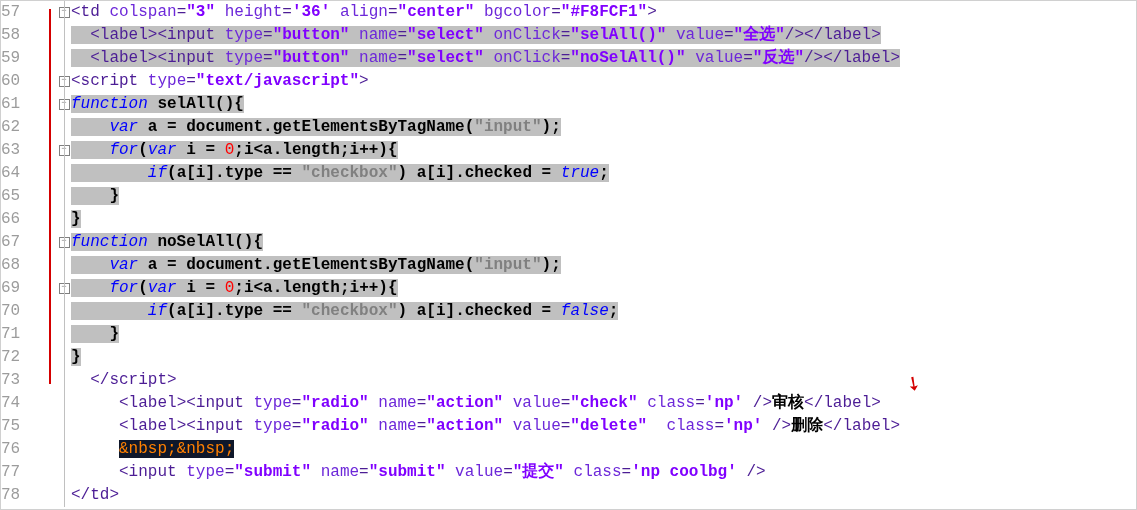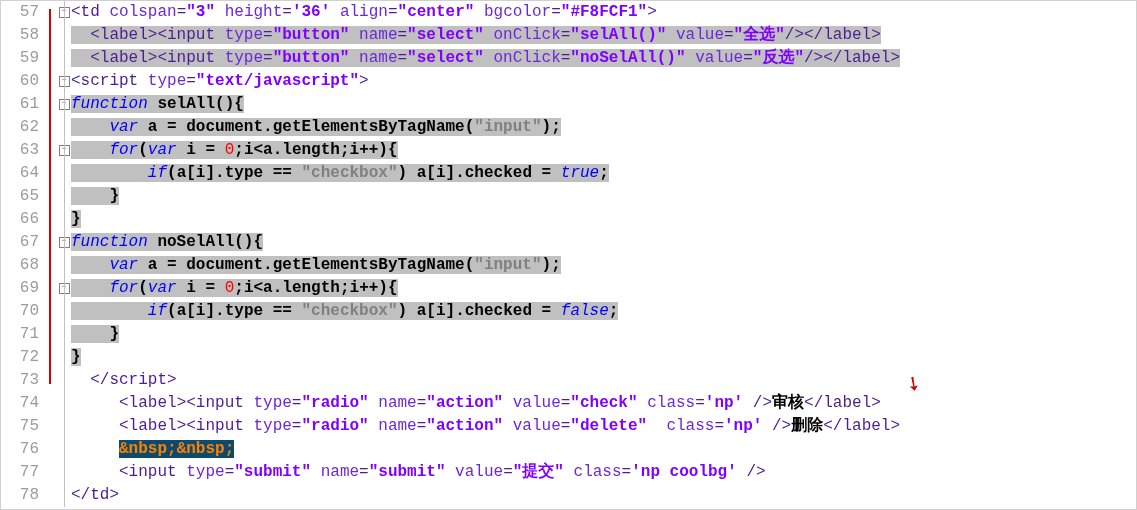--- a/index.html
+++ b/index.html
@@ -1,36 +1,36 @@
 <!DOCTYPE html>
 <html><head>
 <meta charset="utf-8">
 <style>
   html,body{margin:0;padding:0;background:#fff}
   .editor{width:1137px;height:510px;font-family:Consolas,"Courier New",monospace;font-size:16px;line-height:23px;white-space:pre;position:relative;border:1px solid #d0d0d0;box-sizing:border-box;overflow:hidden}
   .line{display:flex;height:23px}
-  .gutter{width:44px;text-align:right;color:#9c9c9c;padding-right:6px;box-sizing:border-box;user-select:none;flex:0 0 44px}
+  .gutter{width:44px;text-align:left;color:#9c9c9c;padding-right:6px;box-sizing:border-box;user-select:none;flex:0 0 44px}
   .fold{width:14px;text-align:center;color:#808080;user-select:none;flex:0 0 14px;font-size:11px;position:relative}
   .fold .box{display:inline-block;width:9px;height:9px;border:1px solid #808080;line-height:7px;font-size:9px;text-align:center;vertical-align:2px;background:#fff}
   .fold .bar{position:absolute;left:7px;top:0;bottom:0;width:1px;background:#c0c0c0}
   .bracecol{width:12px;flex:0 0 12px;position:relative}
   .bracecol .seg{position:absolute;left:4px;top:0;bottom:0;width:2px;background:#d40000}
   .bracecol .top{top:8px}
   .bracecol .bot{bottom:8px}
   .code{flex:1;position:relative}
   .code span{white-space:pre}
   .hl{background:#c0c0c0}
   
   .t-tag{color:#4c1d95}
   .t-attr{color:#6d28d9}
   .t-str{color:#8000ff;font-weight:bold}
   .t-gray{color:#808080;font-weight:bold}
   .t-num{color:#ff0000}
   .t-kw{color:#0000ff;font-weight:normal;font-style:italic}
   .t-plain{color:#000}
-  .t-entity{color:#ff8000;font-weight:bold;background:#0c4a6e}
+  .t-entity{color:#ff8000;font-weight:normal;background:#0f172a}
   .t-bold{font-weight:bold}
   .arrow{position:absolute;color:#d40000;font-size:22px;font-weight:bold;transform:rotate(35deg)}
 </style>
 </head>
 <body>
 
 <div class="editor" id="editor"><div class="line"><div class="gutter">57</div><div class="bracecol"><div class="seg top"></div></div><div class="fold"><div class="bar"></div><span class="box">−</span></div><div class="code"><span><span class="t-tag">&lt;td</span><span class=""></span><span class="t-plain"> </span><span class="t-attr">colspan</span><span class="t-tag">=</span><span class="t-str">"3"</span><span class="t-plain"> </span><span class="t-attr">height</span><span class="t-tag">=</span><span class="t-str">'36'</span><span class="t-plain"> </span><span class="t-attr">align</span><span class="t-tag">=</span><span class="t-str">"center"</span><span class="t-plain"> </span><span class="t-attr">bgcolor</span><span class="t-tag">=</span><span class="t-str">"#F8FCF1"</span><span class="t-tag">&gt;</span></span></div></div><div class="line"><div class="gutter">58</div><div class="bracecol"><div class="seg"></div></div><div class="fold"><div class="bar"></div></div><div class="code"><span class="hl"><span class="t-plain">  </span><span class="t-tag">&lt;label&gt;&lt;input</span><span class="t-plain"> </span><span class="t-attr">type</span><span class="t-tag">=</span><span class="t-str">"button"</span><span class="t-plain"> </span><span class="t-attr">name</span><span class="t-tag">=</span><span class="t-str">"select"</span><span class="t-plain"> </span><span class="t-attr">onClick</span><span class="t-tag">=</span><span class="t-str">"selAll()"</span><span class="t-plain"> </span><span class="t-attr">value</span><span class="t-tag">=</span><span class="t-str">"全选"</span><span class="t-tag">/&gt;&lt;/label&gt;</span></span></div></div><div class="line"><div class="gutter">59</div><div class="bracecol"><div class="seg"></div></div><div class="fold"><div class="bar"></div></div><div class="code"><span class="hl"><span class="t-plain">  </span><span class="t-tag">&lt;label&gt;&lt;input</span><span class="t-plain"> </span><span class="t-attr">type</span><span class="t-tag">=</span><span class="t-str">"button"</span><span class="t-plain"> </span><span class="t-attr">name</span><span class="t-tag">=</span><span class="t-str">"select"</span><span class="t-plain"> </span><span class="t-attr">onClick</span><span class="t-tag">=</span><span class="t-str">"noSelAll()"</span><span class="t-plain"> </span><span class="t-attr">value</span><span class="t-tag">=</span><span class="t-str">"反选"</span><span class="t-tag">/&gt;&lt;/label&gt;</span></span></div></div><div class="line"><div class="gutter">60</div><div class="bracecol"><div class="seg"></div></div><div class="fold"><div class="bar"></div><span class="box">−</span></div><div class="code"><span><span class="t-tag">&lt;script</span><span class="t-plain"> </span><span class="t-attr">type</span><span class="t-tag">=</span><span class="t-str">"text/javascript"</span><span class="t-tag">&gt;</span></span></div></div><div class="line"><div class="gutter">61</div><div class="bracecol"><div class="seg"></div></div><div class="fold"><div class="bar"></div><span class="box">−</span></div><div class="code"><span class="hl"><span class="t-kw">function</span><span class="t-plain t-bold"> selAll</span><span class="t-bold">()</span><span class="t-bold">{</span></span></div></div><div class="line"><div class="gutter">62</div><div class="bracecol"><div class="seg"></div></div><div class="fold"><div class="bar"></div></div><div class="code"><span class="hl"><span class="t-plain">    </span><span class="t-kw">var</span><span class="t-plain t-bold"> a </span><span class="t-bold">=</span><span class="t-plain t-bold"> document</span><span class="t-bold">.</span><span class="t-plain t-bold">getElementsByTagName</span><span class="t-bold">(</span><span class="t-gray">"input"</span><span class="t-bold">)</span><span class="t-bold">;</span></span></div></div><div class="line"><div class="gutter">63</div><div class="bracecol"><div class="seg"></div></div><div class="fold"><div class="bar"></div><span class="box">−</span></div><div class="code"><span class="hl"><span class="t-plain">    </span><span class="t-kw">for</span><span class="t-bold">(</span><span class="t-kw">var</span><span class="t-plain t-bold"> i </span><span class="t-bold">=</span><span class="t-plain"> </span><span class="t-num">0</span><span class="t-bold">;i</span><span class="t-bold">&lt;</span><span class="t-plain t-bold">a</span><span class="t-bold">.</span><span class="t-plain t-bold">length</span><span class="t-bold">;i</span><span class="t-bold">++</span><span class="t-bold">)</span><span class="t-bold">{</span></span></div></div><div class="line"><div class="gutter">64</div><div class="bracecol"><div class="seg"></div></div><div class="fold"><div class="bar"></div></div><div class="code"><span class="hl"><span class="t-plain">        </span><span class="t-kw">if</span><span class="t-bold">(</span><span class="t-plain t-bold">a</span><span class="t-bold">[</span><span class="t-plain t-bold">i</span><span class="t-bold">]</span><span class="t-bold">.</span><span class="t-plain t-bold">type </span><span class="t-bold">==</span><span class="t-plain"> </span><span class="t-gray">"checkbox"</span><span class="t-bold">)</span><span class="t-plain t-bold"> a</span><span class="t-bold">[</span><span class="t-plain t-bold">i</span><span class="t-bold">]</span><span class="t-bold">.</span><span class="t-plain t-bold">checked </span><span class="t-bold">=</span><span class="t-plain"> </span><span class="t-kw">true</span><span class="t-bold">;</span></span></div></div><div class="line"><div class="gutter">65</div><div class="bracecol"><div class="seg"></div></div><div class="fold"><div class="bar"></div></div><div class="code"><span class="hl"><span class="t-plain">    </span><span class="t-bold">}</span></span></div></div><div class="line"><div class="gutter">66</div><div class="bracecol"><div class="seg"></div></div><div class="fold"><div class="bar"></div></div><div class="code"><span class="hl"><span class="t-bold">}</span></span></div></div><div class="line"><div class="gutter">67</div><div class="bracecol"><div class="seg"></div></div><div class="fold"><div class="bar"></div><span class="box">−</span></div><div class="code"><span class="hl"><span class="t-kw">function</span><span class="t-plain t-bold"> noSelAll</span><span class="t-bold">()</span><span class="t-bold">{</span></span></div></div><div class="line"><div class="gutter">68</div><div class="bracecol"><div class="seg"></div></div><div class="fold"><div class="bar"></div></div><div class="code"><span class="hl"><span class="t-plain">    </span><span class="t-kw">var</span><span class="t-plain t-bold"> a </span><span class="t-bold">=</span><span class="t-plain t-bold"> document</span><span class="t-bold">.</span><span class="t-plain t-bold">getElementsByTagName</span><span class="t-bold">(</span><span class="t-gray">"input"</span><span class="t-bold">)</span><span class="t-bold">;</span></span></div></div><div class="line"><div class="gutter">69</div><div class="bracecol"><div class="seg"></div></div><div class="fold"><div class="bar"></div><span class="box">−</span></div><div class="code"><span class="hl"><span class="t-plain">    </span><span class="t-kw">for</span><span class="t-bold">(</span><span class="t-kw">var</span><span class="t-plain t-bold"> i </span><span class="t-bold">=</span><span class="t-plain"> </span><span class="t-num">0</span><span class="t-bold">;i</span><span class="t-bold">&lt;</span><span class="t-plain t-bold">a</span><span class="t-bold">.</span><span class="t-plain t-bold">length</span><span class="t-bold">;i</span><span class="t-bold">++</span><span class="t-bold">)</span><span class="t-bold">{</span></span></div></div><div class="line"><div class="gutter">70</div><div class="bracecol"><div class="seg"></div></div><div class="fold"><div class="bar"></div></div><div class="code"><span class="hl"><span class="t-plain">        </span><span class="t-kw">if</span><span class="t-bold">(</span><span class="t-plain t-bold">a</span><span class="t-bold">[</span><span class="t-plain t-bold">i</span><span class="t-bold">]</span><span class="t-bold">.</span><span class="t-plain t-bold">type </span><span class="t-bold">==</span><span class="t-plain"> </span><span class="t-gray">"checkbox"</span><span class="t-bold">)</span><span class="t-plain t-bold"> a</span><span class="t-bold">[</span><span class="t-plain t-bold">i</span><span class="t-bold">]</span><span class="t-bold">.</span><span class="t-plain t-bold">checked </span><span class="t-bold">=</span><span class="t-plain"> </span><span class="t-kw">false</span><span class="t-bold">;</span></span></div></div><div class="line"><div class="gutter">71</div><div class="bracecol"><div class="seg"></div></div><div class="fold"><div class="bar"></div></div><div class="code"><span class="hl"><span class="t-plain">    </span><span class="t-bold">}</span></span></div></div><div class="line"><div class="gutter">72</div><div class="bracecol"><div class="seg"></div></div><div class="fold"><div class="bar"></div></div><div class="code"><span class="hl"><span class="t-bold">}</span></span></div></div><div class="line"><div class="gutter">73</div><div class="bracecol"><div class="seg bot"></div></div><div class="fold"><div class="bar"></div></div><div class="code"><span><span class="t-plain">  </span><span class="t-tag">&lt;/script</span><span class="t-tag">&gt;</span></span></div></div><div class="line"><div class="gutter">74</div><div class="bracecol"></div><div class="fold"><div class="bar"></div></div><div class="code"><span><span class="t-plain">     </span><span class="t-tag">&lt;label&gt;&lt;input</span><span class="t-plain"> </span><span class="t-attr">type</span><span class="t-tag">=</span><span class="t-str">"radio"</span><span class="t-plain"> </span><span class="t-attr">name</span><span class="t-tag">=</span><span class="t-str">"action"</span><span class="t-plain"> </span><span class="t-attr">value</span><span class="t-tag">=</span><span class="t-str">"check"</span><span class="t-plain"> </span><span class="t-attr">class</span><span class="t-tag">=</span><span class="t-str">'np'</span><span class="t-plain"> </span><span class="t-tag">/&gt;</span><span class="t-plain t-bold">审核</span><span class="t-tag">&lt;/label&gt;</span></span></div></div><div class="line"><div class="gutter">75</div><div class="bracecol"></div><div class="fold"><div class="bar"></div></div><div class="code"><span><span class="t-plain">     </span><span class="t-tag">&lt;label&gt;&lt;input</span><span class="t-plain"> </span><span class="t-attr">type</span><span class="t-tag">=</span><span class="t-str">"radio"</span><span class="t-plain"> </span><span class="t-attr">name</span><span class="t-tag">=</span><span class="t-str">"action"</span><span class="t-plain"> </span><span class="t-attr">value</span><span class="t-tag">=</span><span class="t-str">"delete"</span><span class="t-plain">  </span><span class="t-attr">class</span><span class="t-tag">=</span><span class="t-str">'np'</span><span class="t-plain"> </span><span class="t-tag">/&gt;</span><span class="t-plain t-bold">删除</span><span class="t-tag">&lt;/label&gt;</span></span></div></div><div class="line"><div class="gutter">76</div><div class="bracecol"></div><div class="fold"><div class="bar"></div></div><div class="code"><span><span class="t-plain">     </span><span class="t-entity">&amp;nbsp;&amp;nbsp;</span></span></div></div><div class="line"><div class="gutter">77</div><div class="bracecol"></div><div class="fold"><div class="bar"></div></div><div class="code"><span><span class="t-plain">     </span><span class="t-tag">&lt;input</span><span class="t-plain"> </span><span class="t-attr">type</span><span class="t-tag">=</span><span class="t-str">"submit"</span><span class="t-plain"> </span><span class="t-attr">name</span><span class="t-tag">=</span><span class="t-str">"submit"</span><span class="t-plain"> </span><span class="t-attr">value</span><span class="t-tag">=</span><span class="t-str">"提交"</span><span class="t-plain"> </span><span class="t-attr">class</span><span class="t-tag">=</span><span class="t-str">'np coolbg'</span><span class="t-plain"> </span><span class="t-tag">/&gt;</span></span></div></div><div class="line"><div class="gutter">78</div><div class="bracecol"></div><div class="fold"><div class="bar"></div></div><div class="code"><span><span class="t-tag">&lt;/td&gt;</span></span></div></div><div class="arrow" style="top: 372px; left: 905px;">➘</div></div>
 
 </body></html>

